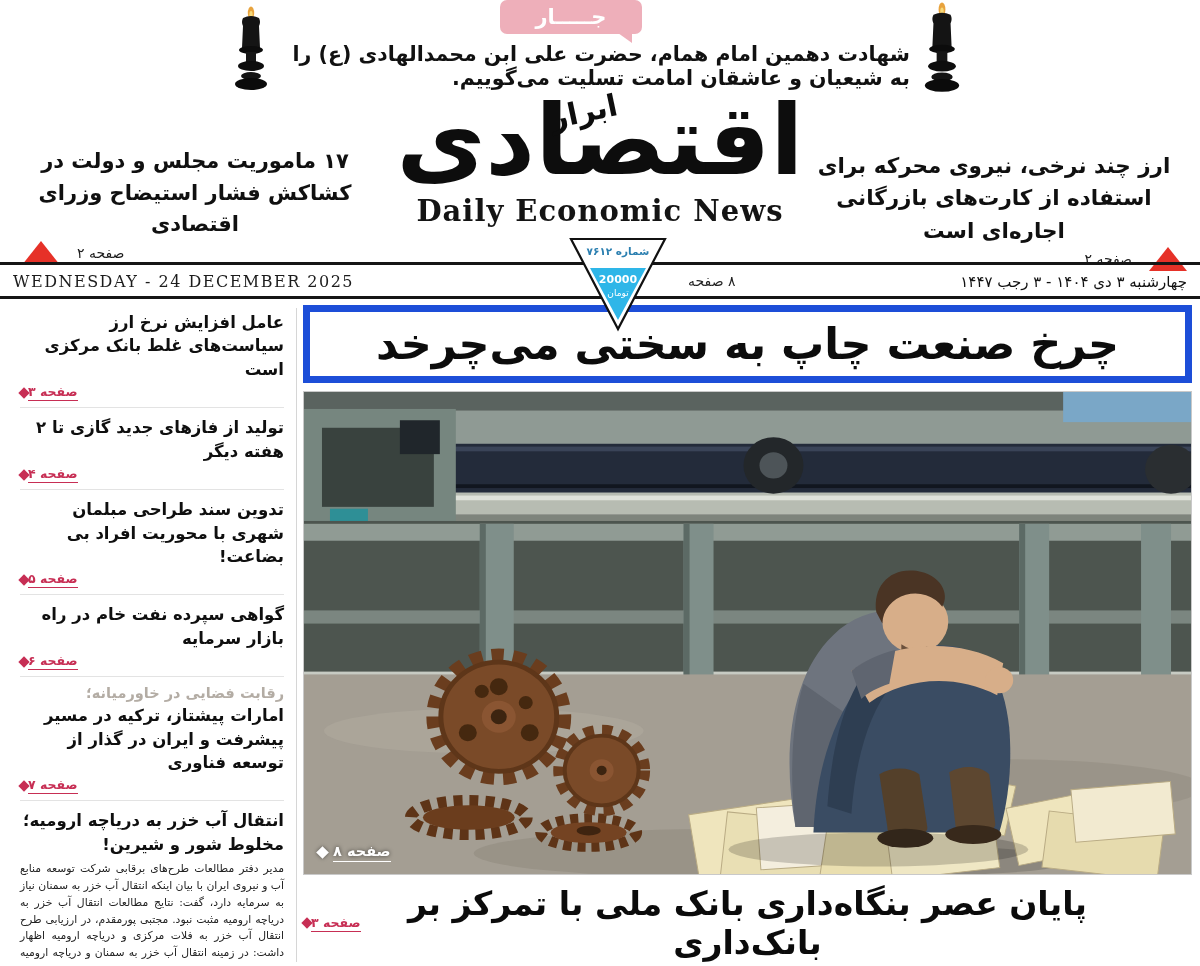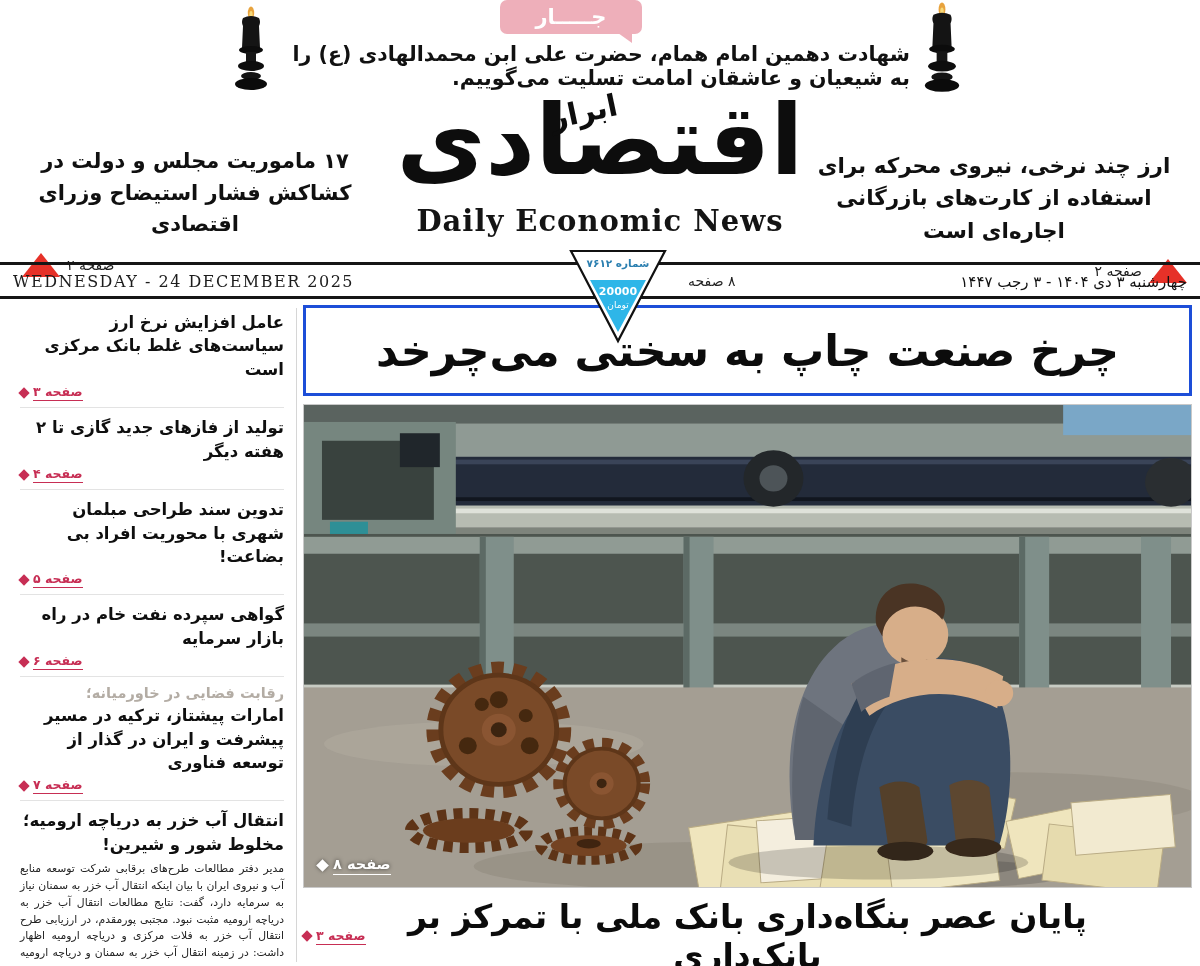--- a/index.html
+++ b/index.html
@@ -19,69 +19,69 @@
   .candle-left { left:230px; top:6px; }
   .candle-right { left:918px; top:2px; }
 
   
   .tophead { position:absolute; direction:rtl; }
   .tophead .t { font-weight:bold; color:#101010; text-align:center; line-height:1.5; }
   .tophead-left { left:6px; top:146px; width:378px; }
   .tophead-left .t { font-size:21px;text-align:center; }
   .tophead-right { left:795px; right:6px; top:150px; width:398px; }
   .tophead-right .t { font-size:21.5px; }
-  .pgrow { display:flex; align-items:center; gap:7px; margin-top:12px; direction:rtl; }
+  .pgrow { display:flex; align-items:center; gap:17px; margin-top:0; direction:rtl; }
   .pgrow.to-left { justify-content:flex-end; margin-left:14px; }
   .tri-up { width:0; height:0; border-left:19px solid transparent;
     border-right:19px solid transparent; border-bottom:24px solid #e63128; }
   .pgrow .lbl { font-size:14px; color:#1a1a1a; }
 
   .logo-center { position:absolute; left:392px; top:90px; width:416px; text-align:center; }
   .logo-fa { position:relative; font-size:97px; font-weight:bold; line-height:1.05;
     color:#0d0d0d; direction:rtl; letter-spacing:-2px; }
   .logo-fa-small { position:absolute; top:6px; left:158px; font-size:30px; font-weight:bold;
     transform:rotate(-12deg); letter-spacing:0; }
   .logo-en { font-family:"DejaVu Serif", serif; font-weight:bold; font-size:29px;
-    color:#141414; margin-top:12px; letter-spacing:1px; }
+    color:#141414; margin-top:2px; letter-spacing:1px; }
 
   
   .date-bar { position:absolute; left:0; right:0; top:262px; height:37px;
     border-top:3px solid #161616; border-bottom:3px solid #161616;padding-left:8px; }
   .date-en { position:absolute; left:13px; top:7px; font-family:"DejaVu Serif", serif;
     font-size:16px; letter-spacing:1.5px; color:#1c1c1c; }
   .pages-count { position:absolute; left:688px; top:8px; font-size:14px; color:#222; direction:rtl; }
   .date-fa { position:absolute; right:13px; top:8px; font-size:15px; color:#111; direction:rtl;text-align:right; }
 
-  .issue-badge { position:absolute; left:568px; top:248px; width:100px; height:96px; z-index:10; }
+  .issue-badge { position:absolute; left:568px; top:236px; width:100px; height:96px; z-index:10; }
   .issue-badge svg { position:absolute; inset:0; }
   .issue-badge .iss { position:absolute; top:9px; left:0; right:0; text-align:center;
     font-size:10.5px; font-weight:bold; color:#2b7fb0; direction:rtl; }
   .issue-badge .amt { position:absolute; top:37px; left:0; right:0; text-align:center;
     font-size:11px; font-weight:bold; color:#fff; }
   .issue-badge .unit { position:absolute; top:52px; left:0; right:0; text-align:center;
     font-size:9px; color:#fff; direction:rtl; }
 
   
   .sidebar { position:absolute; left:0; top:303px; width:292px; height:661px;
     overflow:hidden; padding:0 8px 0 20px; direction:rtl; }
   .v-divider { position:absolute; left:296px; top:308px; bottom:4px; width:1px; background:#d6d6d6; }
   .sb-item { padding:8px 0 6px 0; }
   .sb-item + .sb-item { border-top:1px solid #e3e3e3; }
   .sb-title { font-size:16.5px; font-weight:bold; color:#0f0f0f; line-height:1.42; text-align:right; }
   .sb-kicker { font-size:14.5px; font-weight:bold; color:#b3aca4; margin-bottom:3px; text-align:right; }
   .sb-body { font-size:10.8px; color:#222; line-height:1.55; text-align:justify; margin-top:5px; }
-  .pmark { display:flex; align-items:center; gap:5px; margin-top:3px;
+  .pmark { display:flex; align-items:center; margin-top:3px;
     color:#c72e54; direction:ltr; justify-content:flex-start;text-align:center; }
   .pmark .dia { width:8px; height:8px; background:#c72e54; transform:rotate(45deg); flex:none; }
   .pmark .lbl { font-size:12.5px; font-weight:bold; border-bottom:1.5px solid #c72e54;
     padding-bottom:1px; direction:rtl; }
 
   
   .main-col { position:absolute; left:303px; right:8px; top:305px; }
-  .main-headline-box { border:3px solid #1d4ed8; height:91px; display:flex;
+  .main-headline-box { border:7px solid #1d4ed8; height:78px; display:flex;
     align-items:center; justify-content:center; }
   .main-headline-box .t { font-size:43px; font-weight:bold; color:#0c0c0c; direction:rtl; }
   .photo { position:relative; margin-top:8px; height:484px; border:1px solid #c9c9c9;
     overflow:hidden; background:#6d28d9; }
   .photo svg { position:absolute; inset:0; width:100%; height:100%; }
   .photo-cap { position:absolute; left:14px; bottom:12px; display:flex; align-items:center;
     gap:6px; color:#fff; direction:ltr; text-shadow:0 0 4px rgba(0,0,0,.6); }
   .photo-cap .dia { width:9px; height:9px; background:#fff; transform:rotate(45deg);
     box-shadow:0 0 4px rgba(0,0,0,.5); }
   .photo-cap .lbl { font-size:14.5px; font-weight:bold; border-bottom:1px solid #fff;

